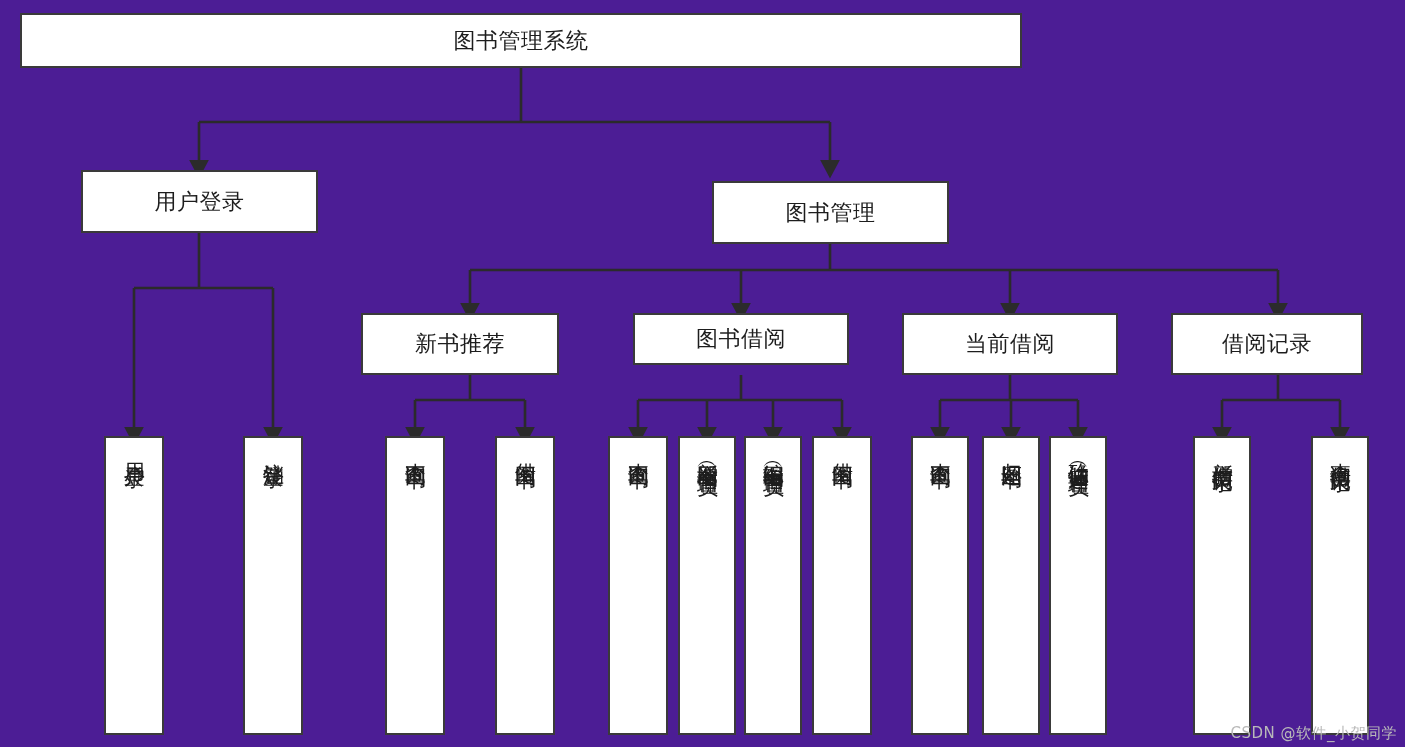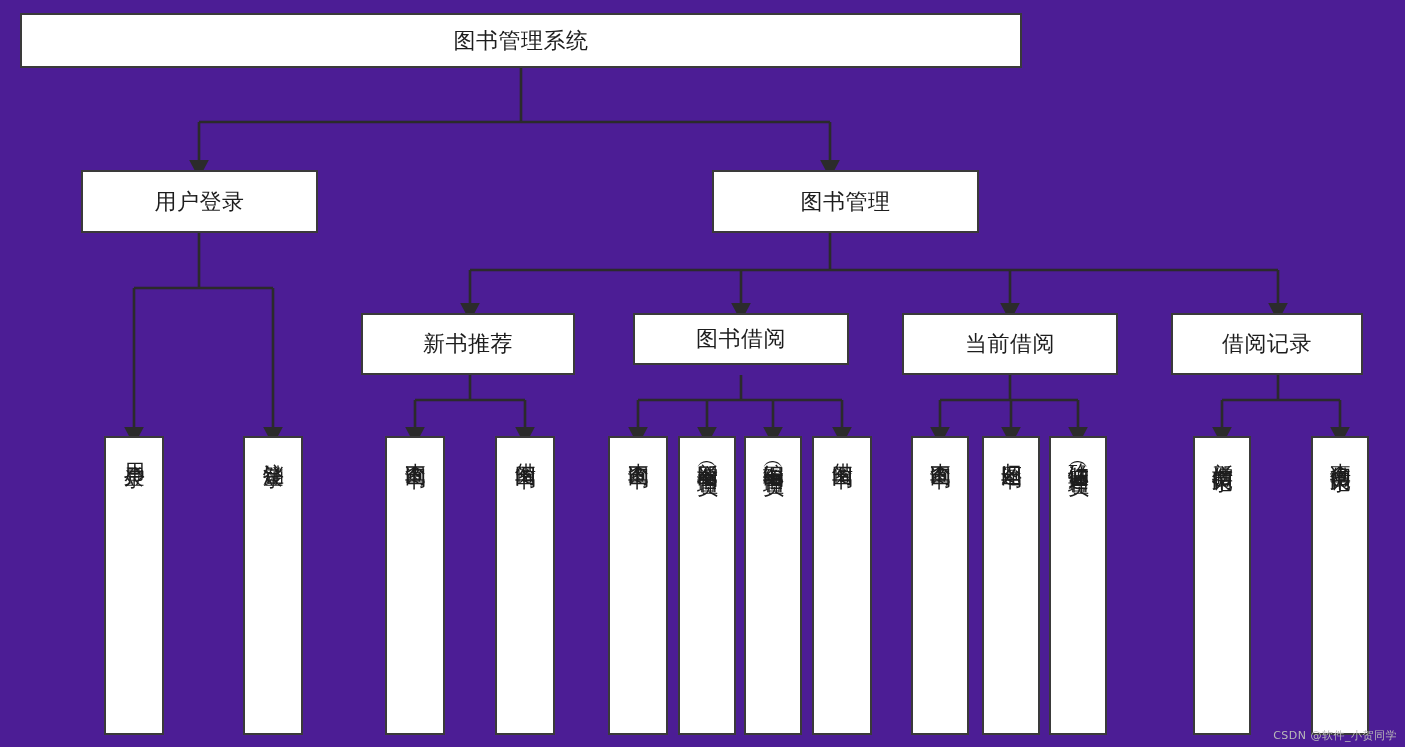--- a/index.html
+++ b/index.html
@@ -54,21 +54,21 @@
     font-size: 21px;
     line-height: 1.28;
     letter-spacing: 2px;
     white-space: normal;
     max-height: 285px;
   }
   #watermark {
     position: absolute;
     right: 8px;
     bottom: 4px;
-    font-size: 11px;
+    font-size: 15px;
     color: #b9b9b9;
     letter-spacing: 0.5px;
     z-index: 5;
     white-space: nowrap;
   }
 </style>
 </head>
 <body>
 
 <div id="diagram-canvas">
@@ -126,25 +126,25 @@
   </svg>
 
   <div class="node" style="left:20px; top:13px; width:1002px; height:55px;">
     <span class="node-label">图书管理系统</span>
   </div>
 
   <div class="node" style="left:81px; top:170px; width:237px; height:63px;">
     <span class="node-label">用户登录</span>
   </div>
 
-  <div class="node" style="left:712px; top:170px; width:267px; height:63px;">
+  <div class="node" style="left:712px; top:181px; width:237px; height:63px;">
     <span class="node-label">图书管理</span>
   </div>
 
-  <div class="node" style="left:361px; top:313px; width:214px; height:62px;">
+  <div class="node" style="left:361px; top:313px; width:198px; height:62px;">
     <span class="node-label">新书推荐</span>
   </div>
 
   <div class="node" style="left:633px; top:313px; width:216px; height:52px;">
     <span class="node-label">图书借阅</span>
   </div>
 
   <div class="node" style="left:902px; top:313px; width:216px; height:62px;">
     <span class="node-label">当前借阅</span>
   </div>

